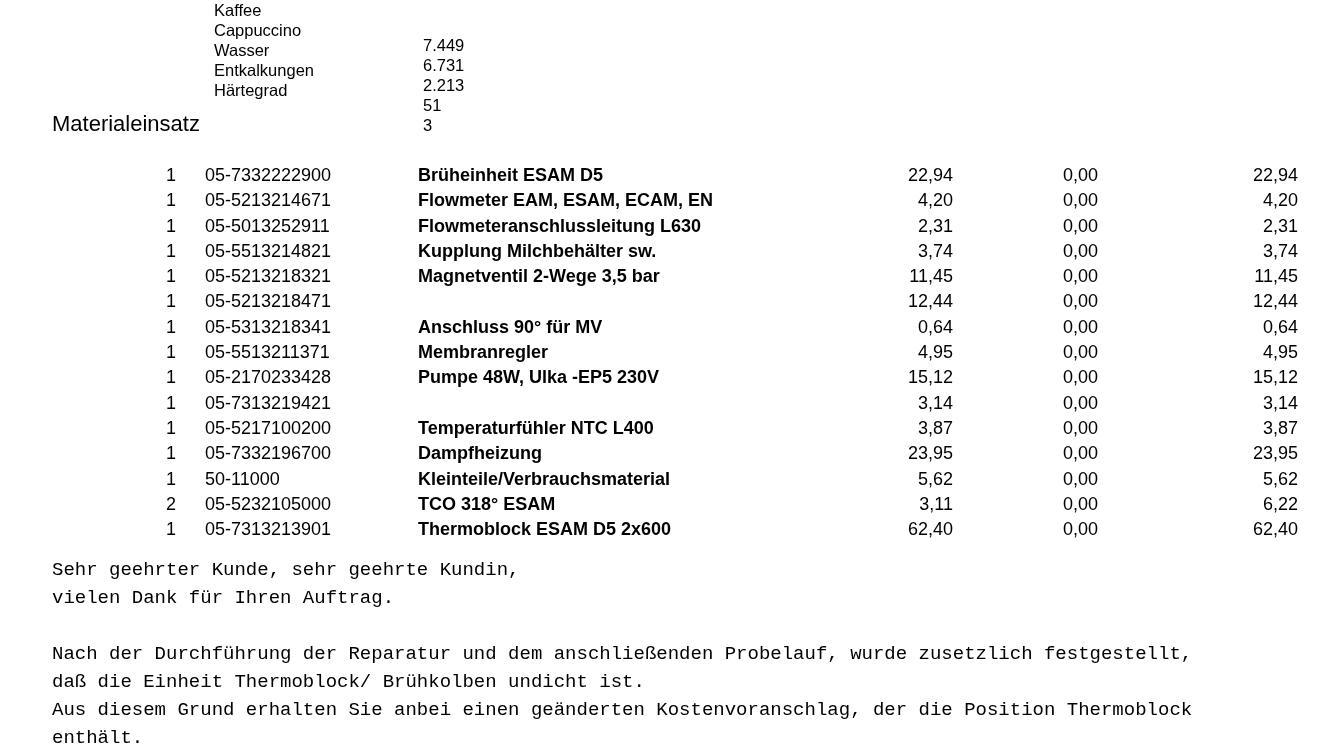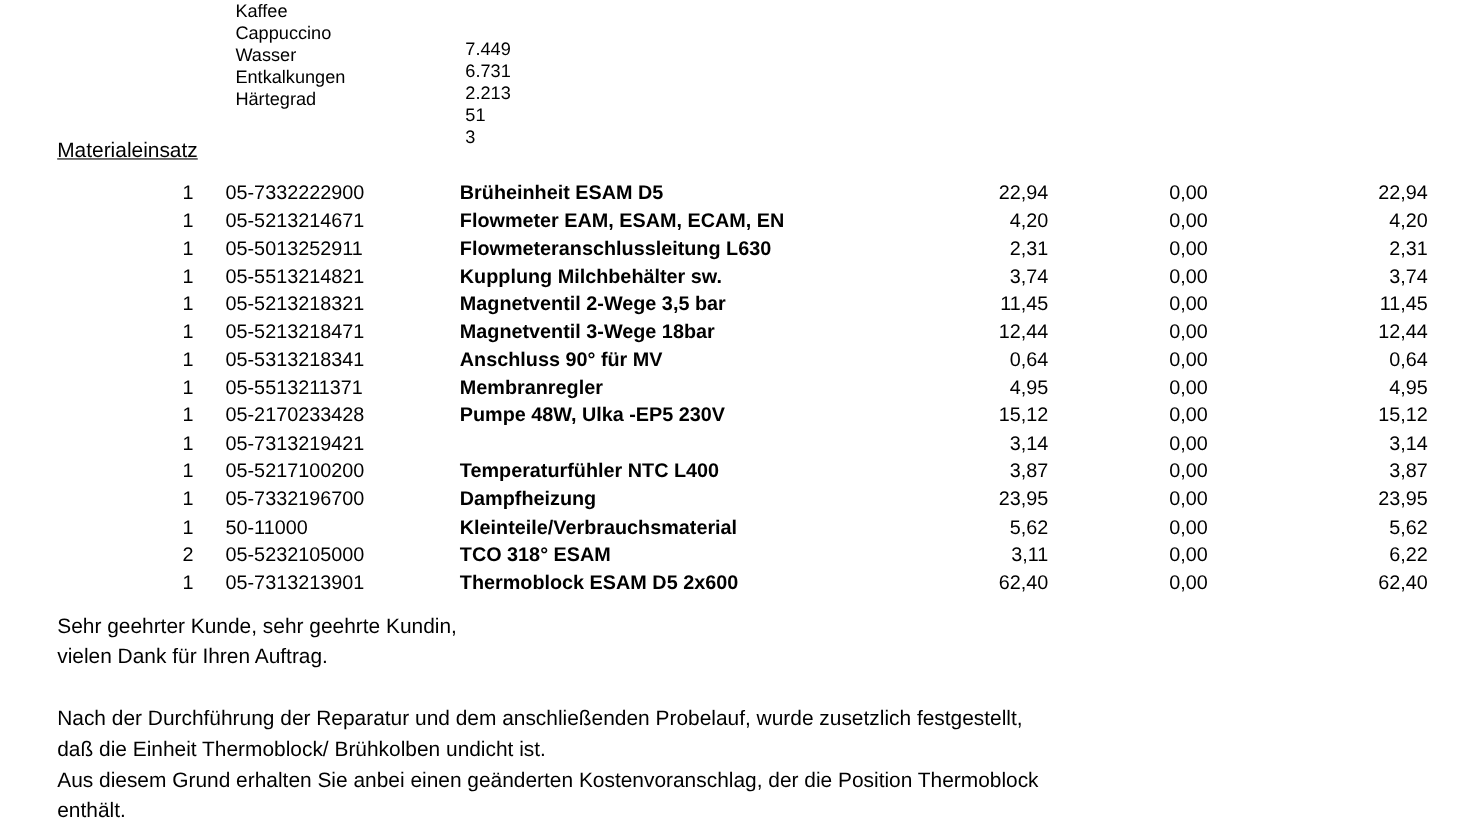--- a/index.html
+++ b/index.html
@@ -46,25 +46,24 @@
     left: 423px;
     top: 0;
     white-space: nowrap;
     margin-top: 35px;
   }
 
   
   .section-heading {
     position: absolute;
     left: 52px;
-    top: 127px;
-    font-size: 19px;
+    top: 113px;
+    font-size: 22px;
     line-height: 21px;
     white-space: nowrap;
-    text-decoration: underline;
   }
 
   
   .parts {
     position: absolute;
     left: 0;
     top: 163px;
     width: 1334px;
   }
   .parts .prow {
@@ -115,20 +114,21 @@
     top: 556px;
     width: 1260px;
     font-size: 19px;
     line-height: 28px;
   }
   .letter .para {
     margin: 0;
   }
   .letter .line {
     white-space: nowrap;
+    font-family: Liberation Mono, monospace;
   }
   .letter .spacer {
     height: 28px;
   }
 </style>
 </head>
 <body>
 
 <div class="page">
 
@@ -200,21 +200,20 @@
       <span class="artnr">05-5213218321</span>
       <span class="desc">Magnetventil 2-Wege 3,5 bar</span>
       <span class="price">11,45</span>
       <span class="disc">0,00</span>
       <span class="total">11,45</span>
     </div>
 
     <div class="prow">
       <span class="qty">1</span>
       <span class="artnr">05-5213218471</span>
-      <span class="desc">Magnetventil 3-Wege 18bar</span>
       <span class="price">12,44</span>
       <span class="disc">0,00</span>
       <span class="total">12,44</span>
     </div>
 
     <div class="prow">
       <span class="qty">1</span>
       <span class="artnr">05-5313218341</span>
       <span class="desc">Anschluss 90° für MV</span>
       <span class="price">0,64</span>

